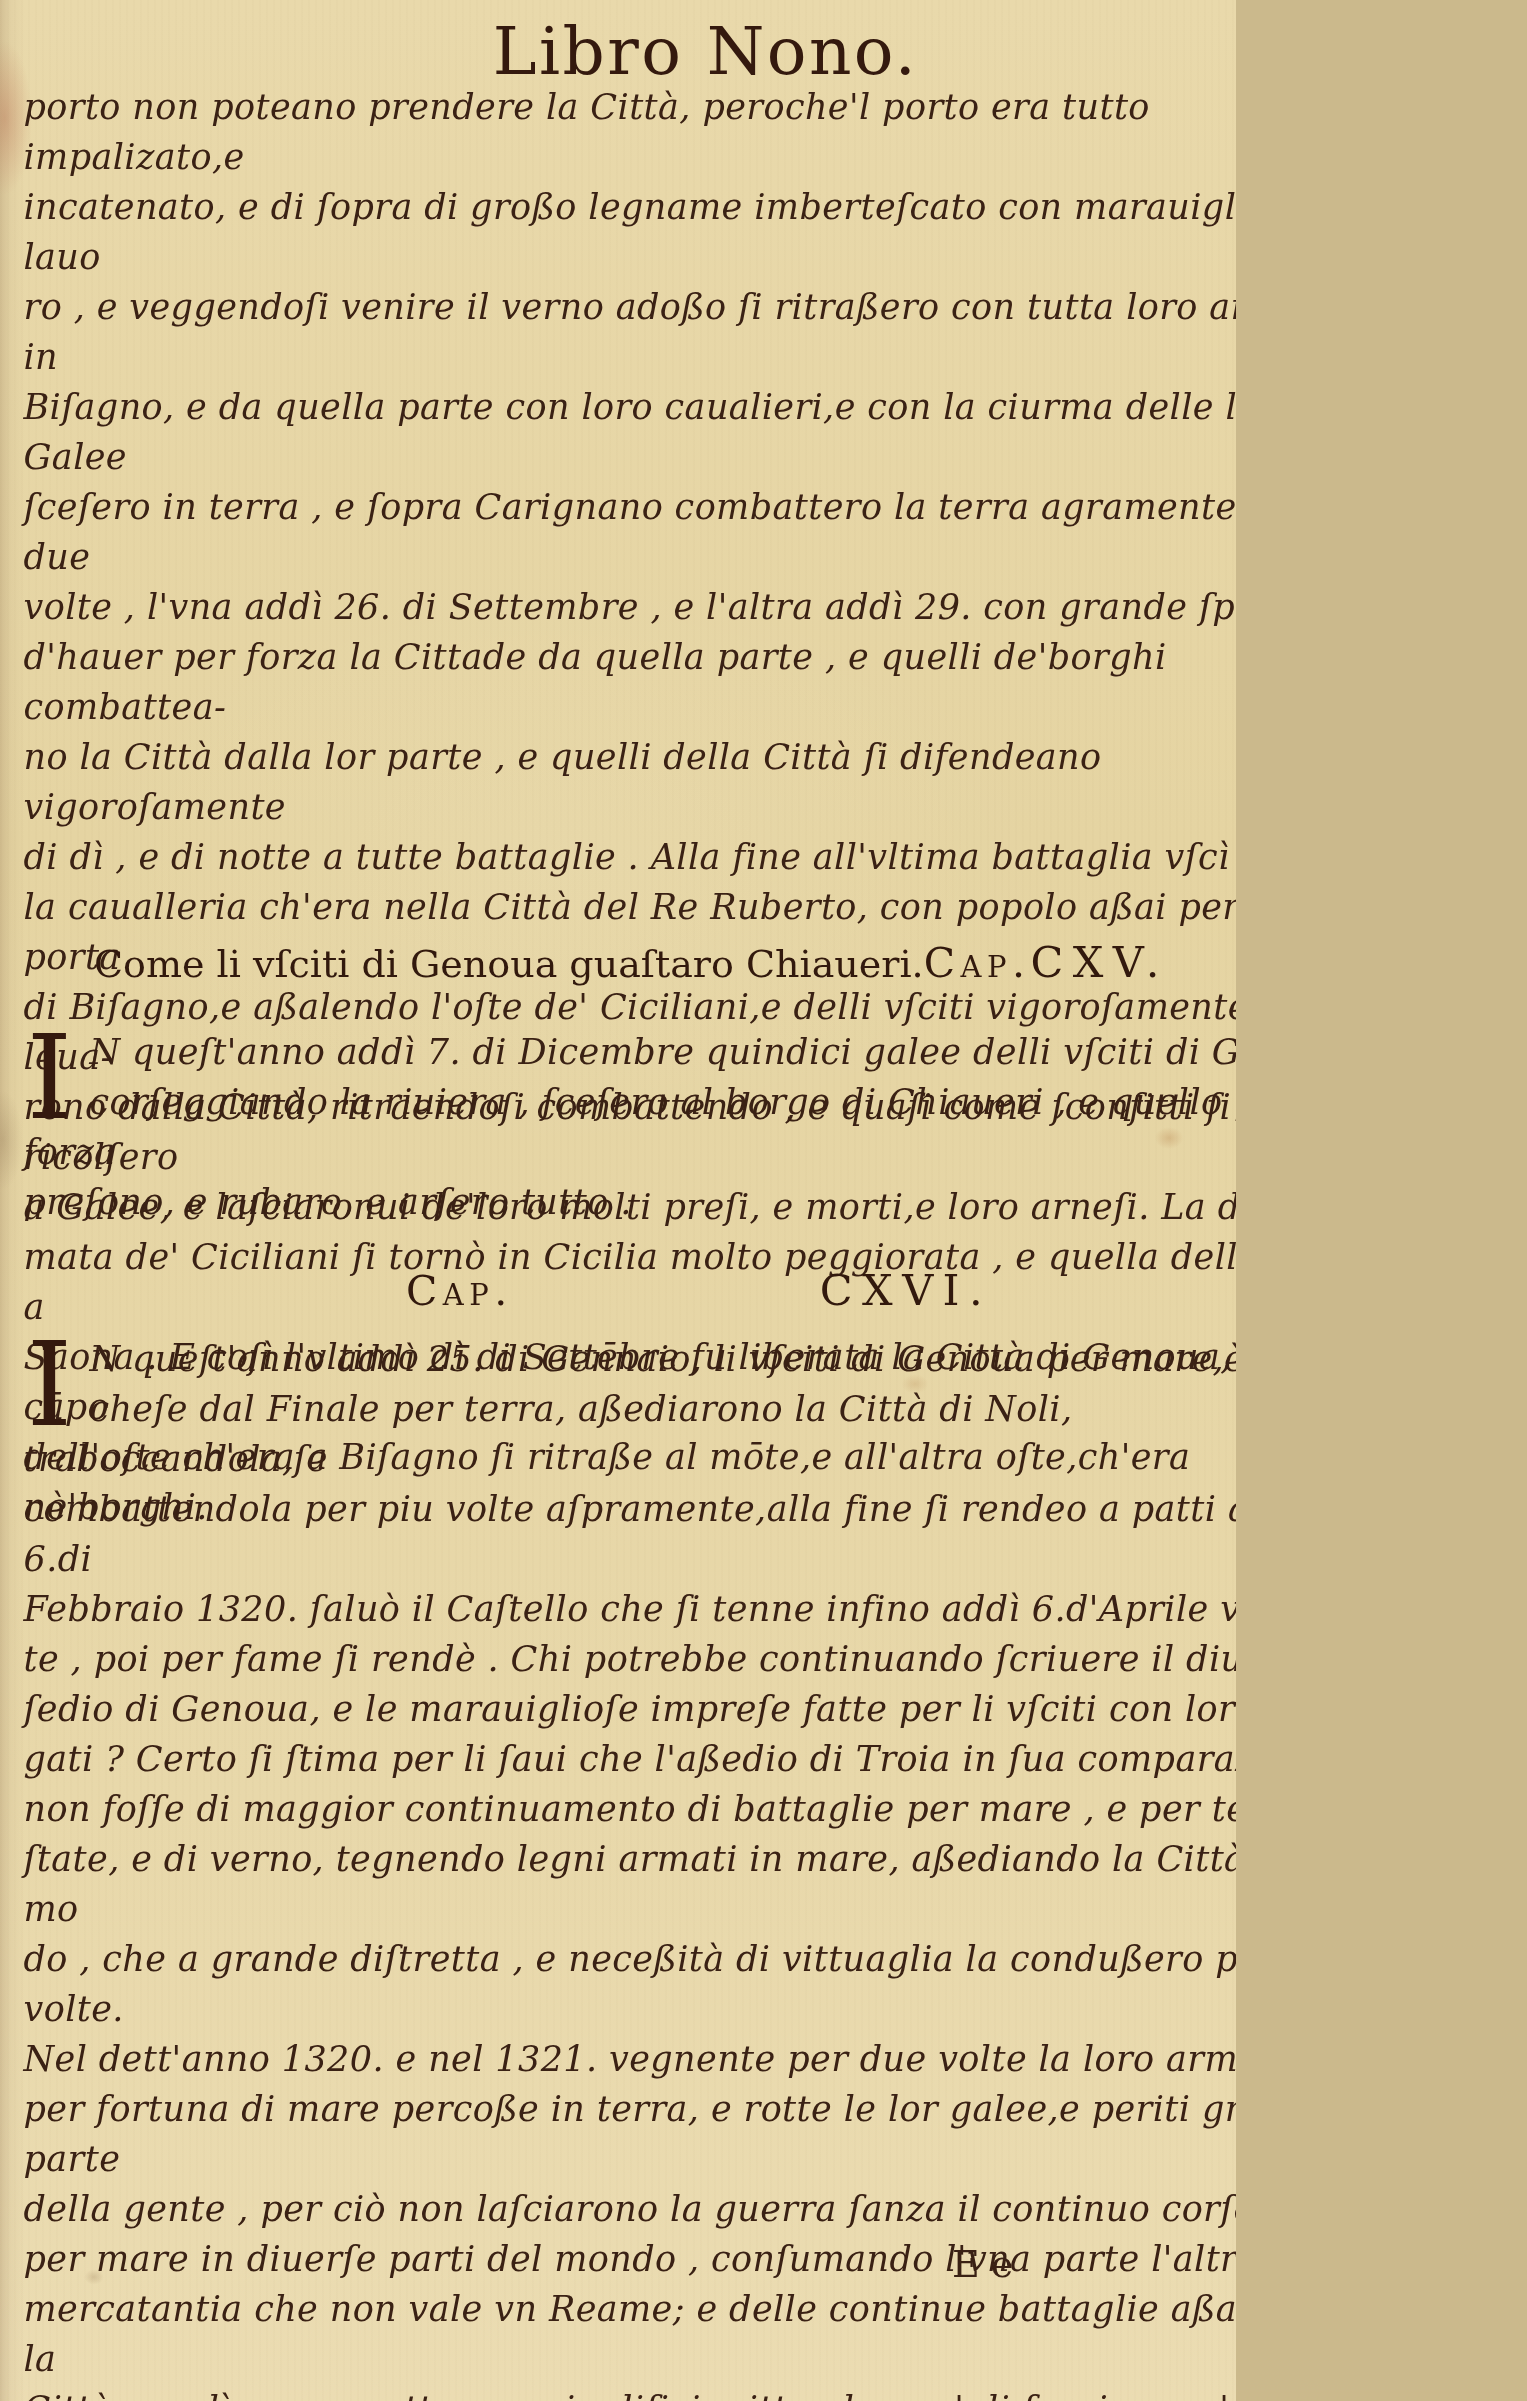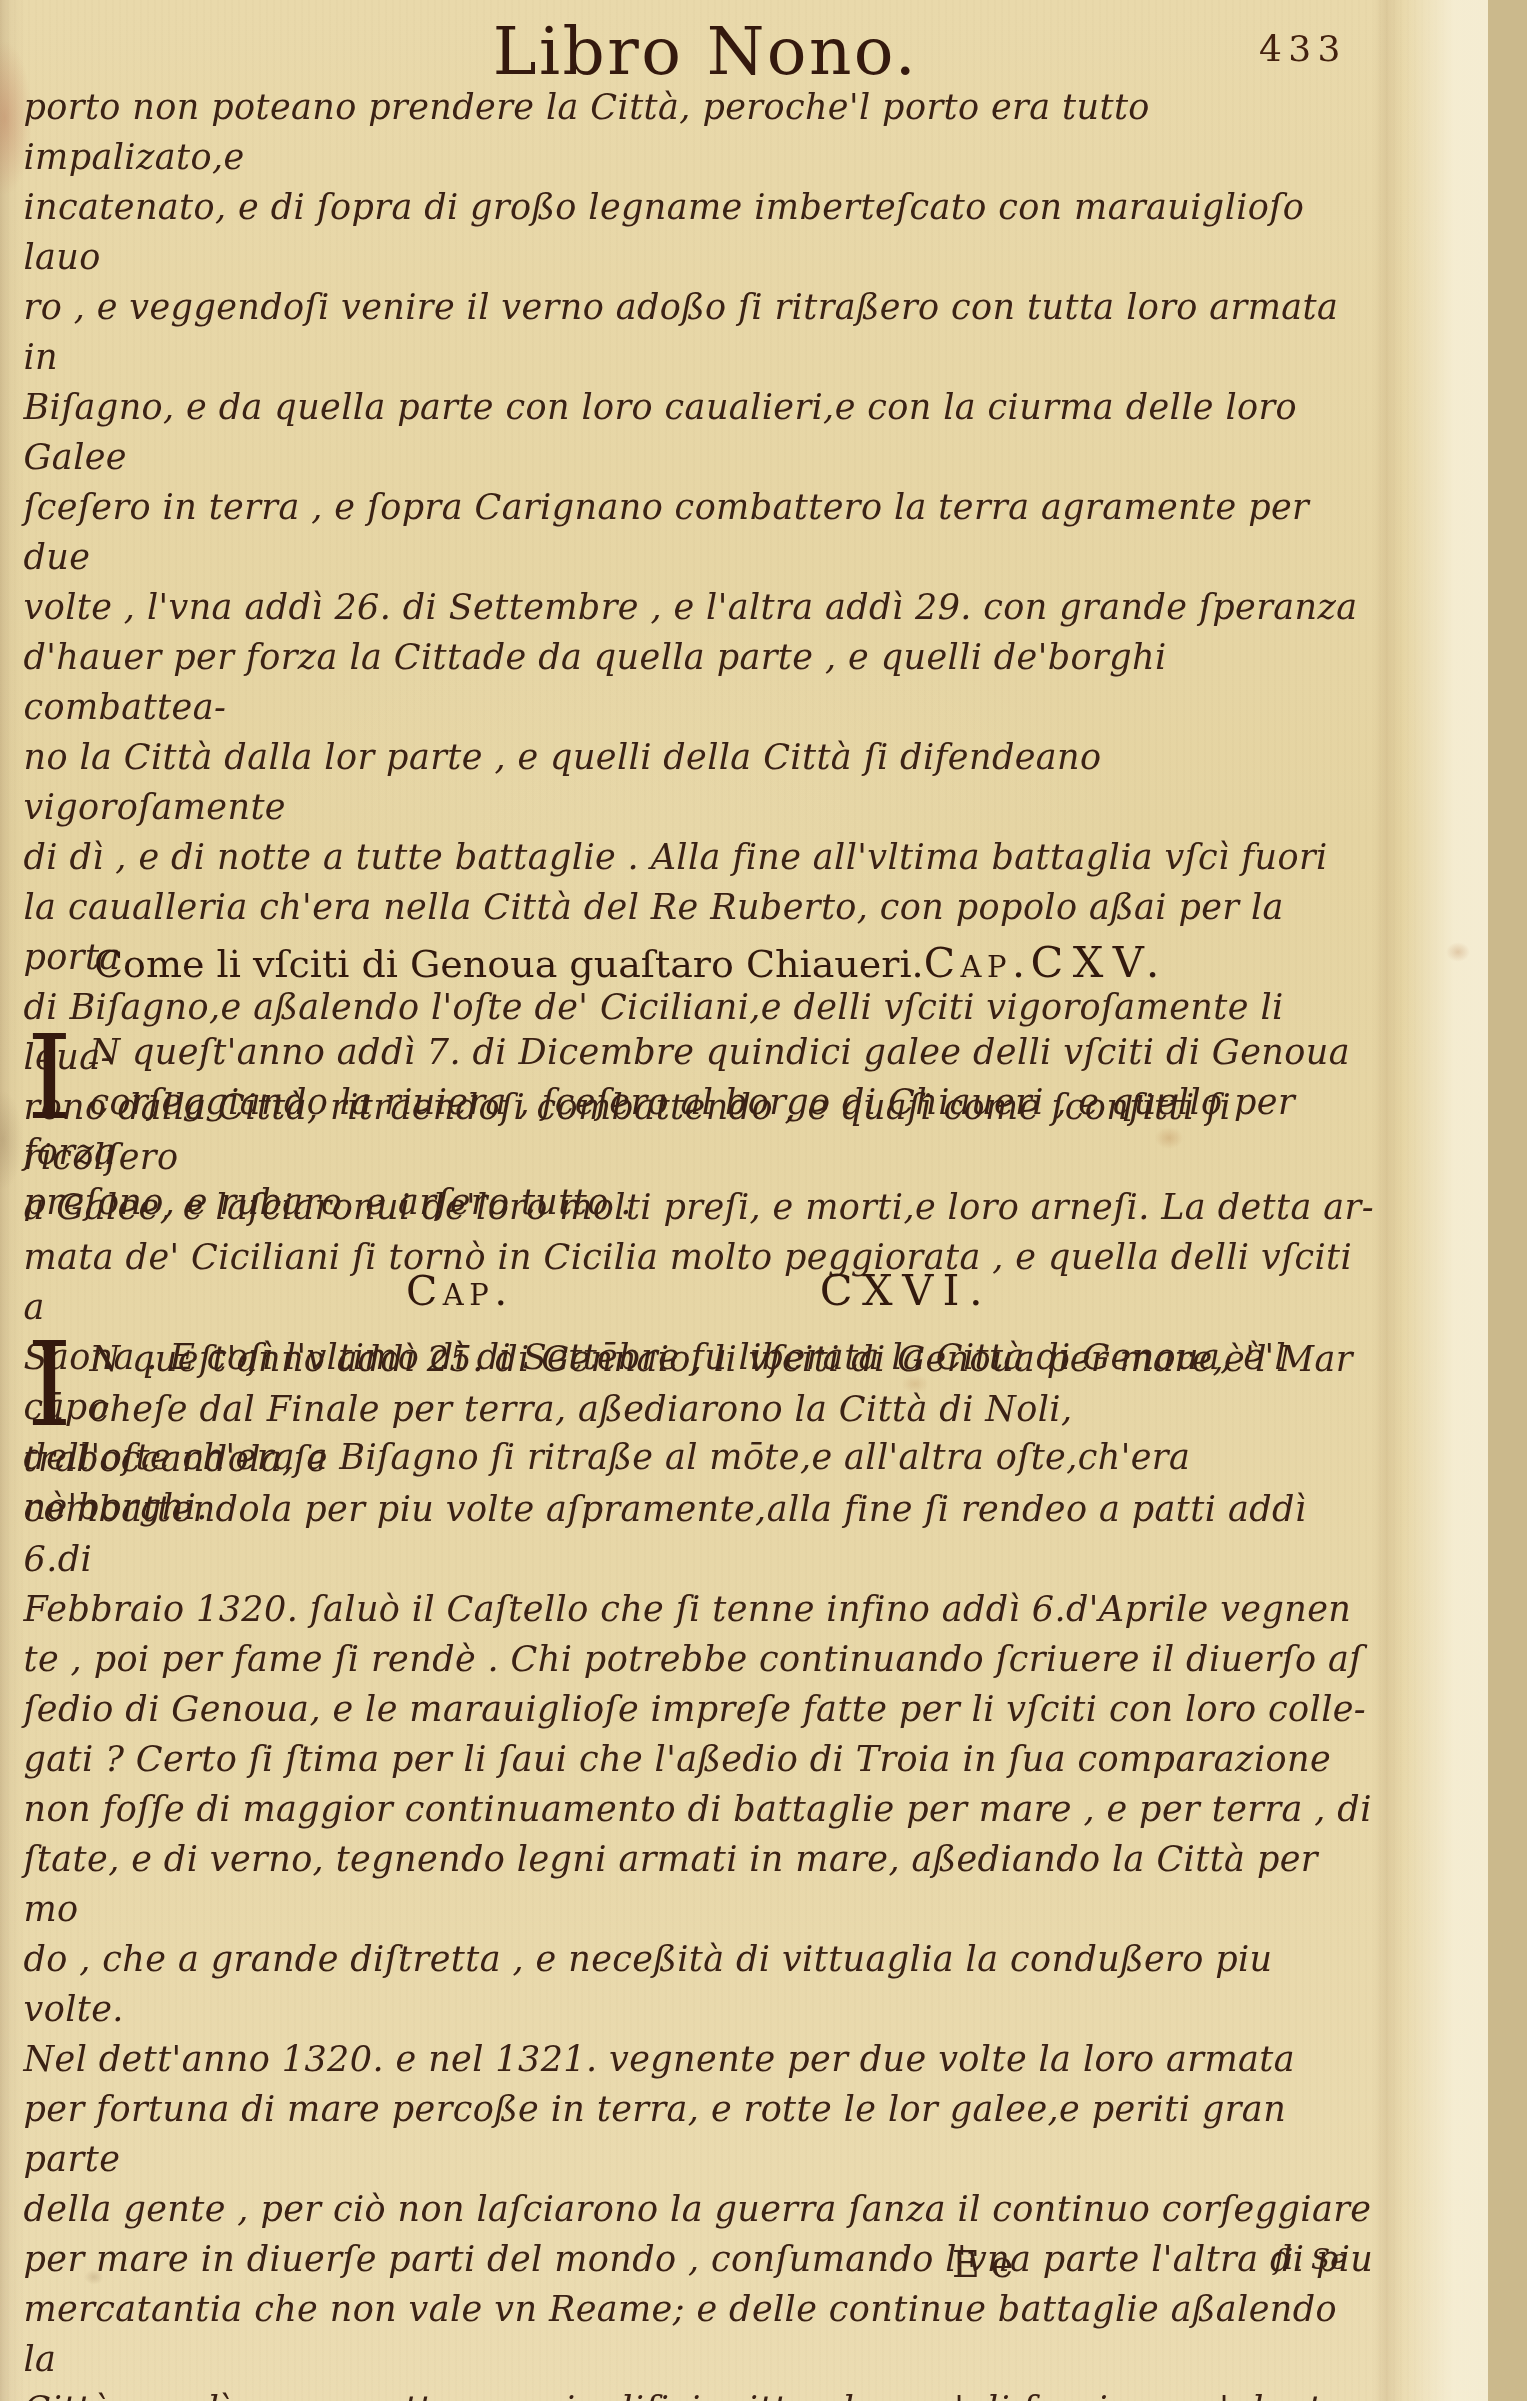--- a/index.html
+++ b/index.html
@@ -1,18 +1,18 @@
 <!DOCTYPE html>
 <html style="font-size:12.5px"><head>
 <meta charset="utf-8">
 <style>
   html, body { margin: 0; padding: 0; background: #cbb98c; }
   .page {
     position: relative;
-    width: 1488px;
+    width: 1236px;
     height: 2401px;
     overflow: hidden;
     font-family: "DejaVu Serif", "Liberation Serif", serif;
     color: #3a2114;
     background-color: #e8d8a8;
     background-image:
       radial-gradient(ellipse 39px 110px at 4.7px 118px, rgba(183,110,80,0.40), rgba(183,110,80,0) 70%),
       radial-gradient(ellipse 28px 71px at 3.1px 1140px, rgba(120,90,60,0.22), rgba(120,90,60,0) 70%),
       radial-gradient(ellipse 20.4px 15.7px at 1169px 1138px, rgba(168,104,48,0.25), rgba(168,104,48,0) 70%),
       radial-gradient(ellipse 17px 14px at 1458px 952px, rgba(175,112,60,0.28), rgba(175,112,60,0) 70%),

